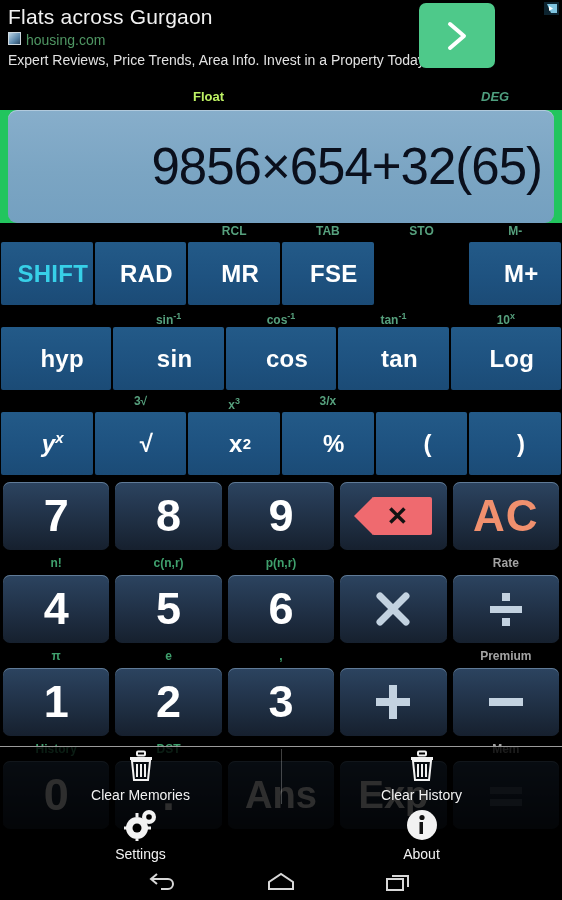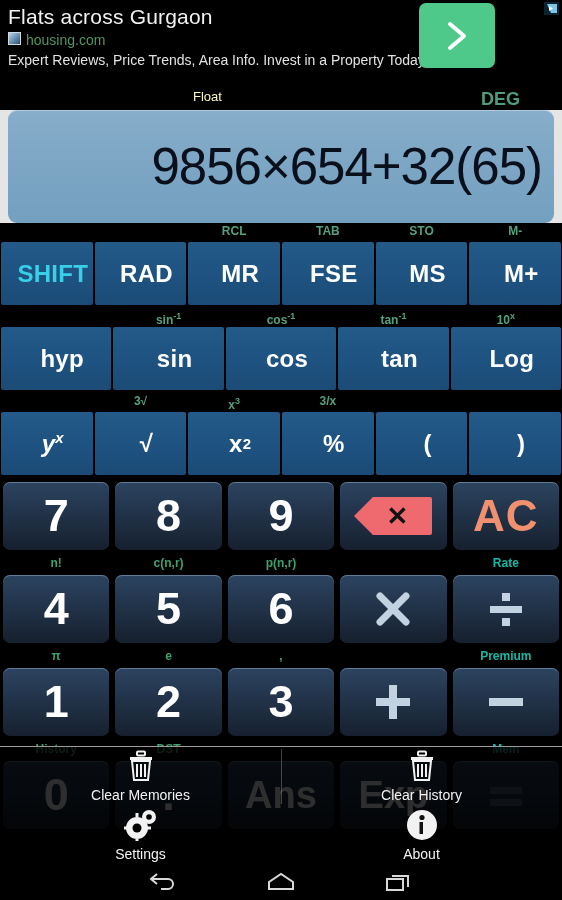--- a/index.html
+++ b/index.html
@@ -85,36 +85,37 @@
   .mode-row {
     position: relative;
     height: 22px;
     background: #000;
   }
   .mode-float {
     position: absolute;
     left: 193px;
     top: 1px;
     font-size: 13px;
-    font-weight: normal;
-    color: #fef9c3;
+    font-weight: bold;
+    color: #bef264;
   }
   .mode-deg {
     position: absolute;
     left: 481px;
     top: 1px;
-    font-size: 18px;
+    font-size: 13px;
     font-weight: bold;
     color: #4e9e7e;
+    font-style: italic;
   }
 
   
   .display-wrap {
     padding: 0 8px;
-    background: #e5e5e5;
+    background: #22c55e;
   }
   .display {
     height: 113px;
     background: linear-gradient(180deg,#87aecb 0%,#7ba5c3 55%,#74a0c0 100%);
     border-radius: 9px;
     box-shadow: inset 0 1px 0 rgba(255,255,255,.35);
     display: flex;
     align-items: center;
     justify-content: flex-end;
     padding-right: 12px;
@@ -210,21 +211,21 @@
     position: absolute;
     left: 0;
     bottom: 1px;
     width: 100%;
     text-align: center;
     font-size: 12px;
     font-weight: bold;
     color: #3fa06d;
     line-height: 14px;
   }
-  .num-sub.warn { color: #14b8a6; }
+  .num-sub.warn { color: #a3a3a3; }
   .num-btn.ac {
     color: #f0906e;
     font-size: 44px;
     letter-spacing: 1px;
   }
   .op-glyph { display:block; }
 
   
   .bksp {
     width: 78px;
@@ -358,21 +359,20 @@
     <div class="fn-cell">
       <div class="fn-sub">RCL</div>
       <div class="fn-btn">MR</div>
     </div>
     <div class="fn-cell">
       <div class="fn-sub">TAB</div>
       <div class="fn-btn">FSE</div>
     </div>
     <div class="fn-cell">
       <div class="fn-sub">STO</div>
-      <div class="fn-btn">MS</div>
     </div>
     <div class="fn-cell">
       <div class="fn-sub">M-</div>
       <div class="fn-btn">M+</div>
     </div>
   </div>
 
   <div class="fn-row">
     <div class="fn-cell">
       <div class="fn-sub"></div>

